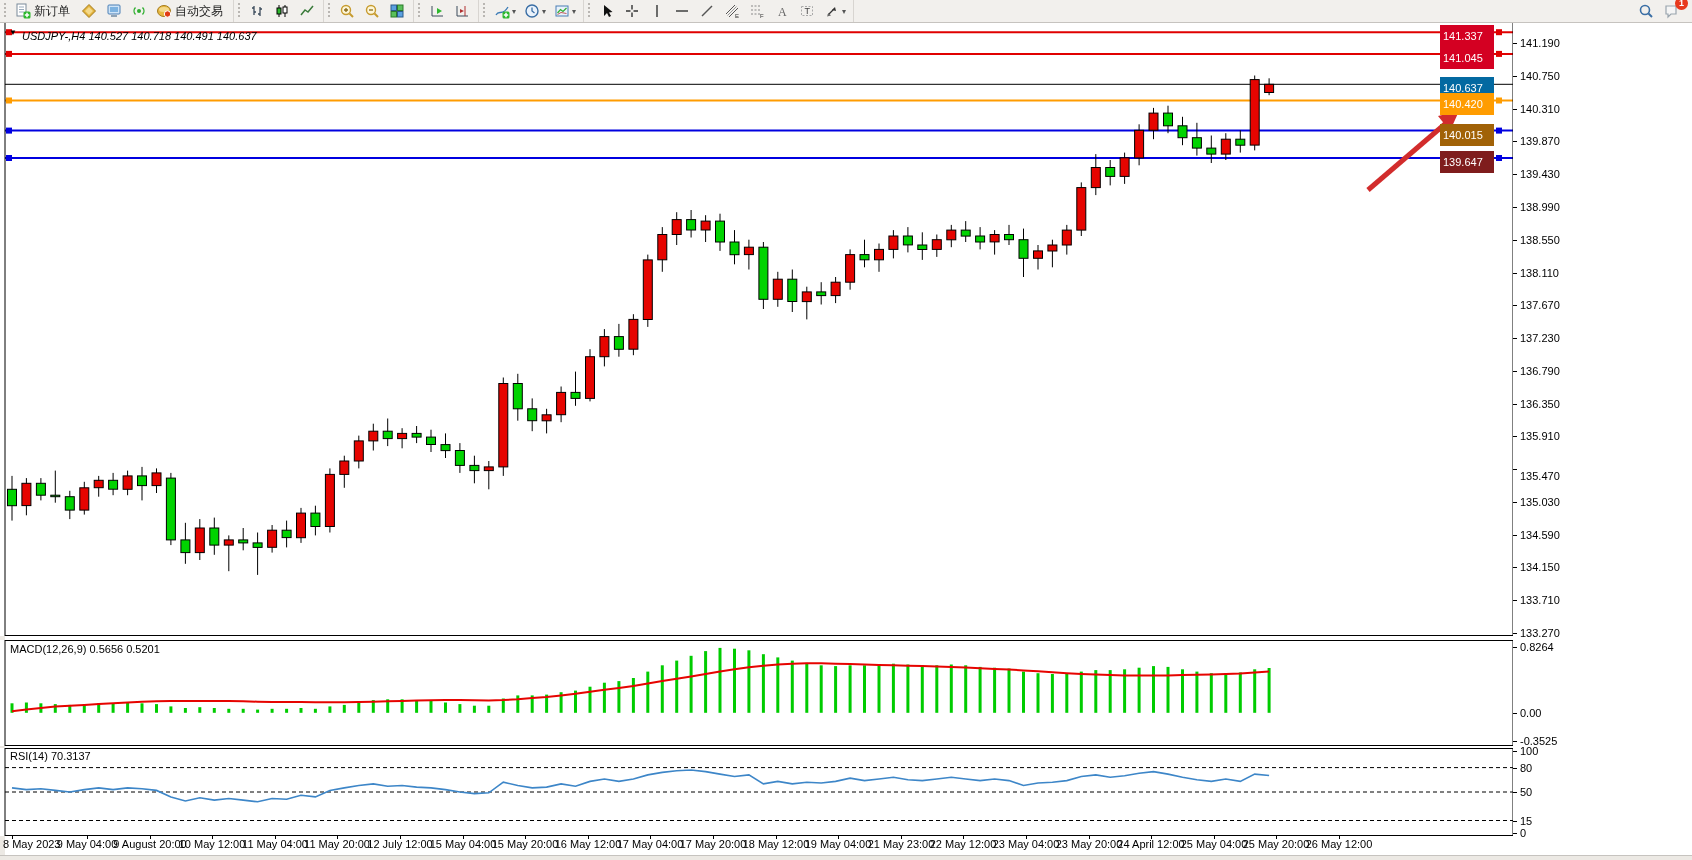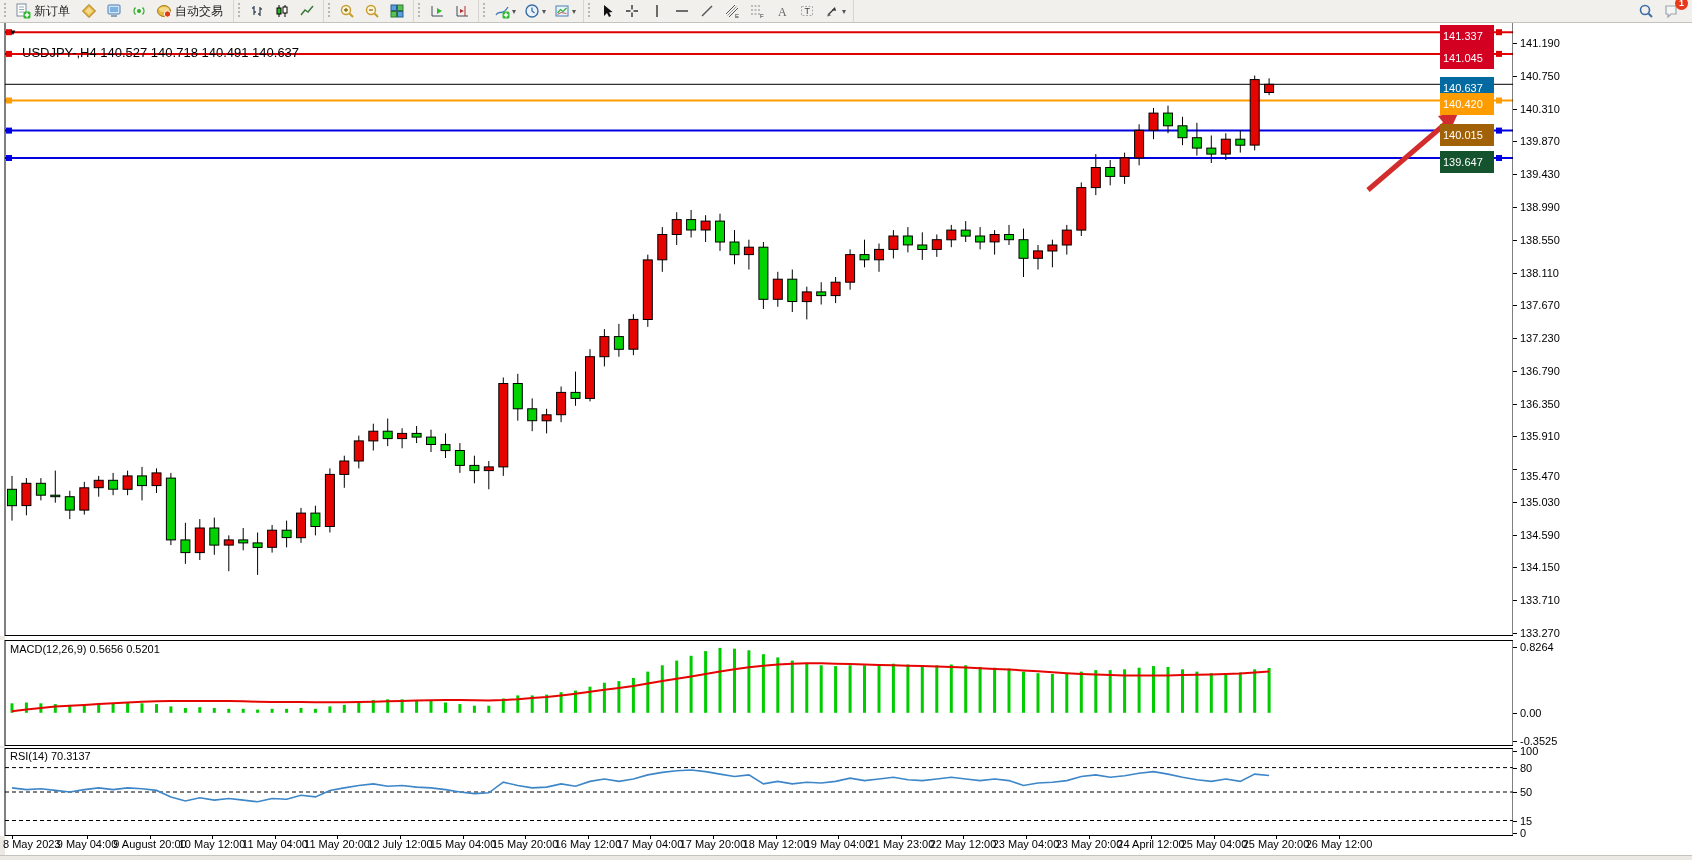--- a/index.html
+++ b/index.html
@@ -12,21 +12,21 @@
   .tbtn span.lbl{font-size:12px;color:#222;margin:0 3px 0 2px;white-space:nowrap;}
   .tbtn .dd{font-size:8px;color:#555;margin-left:1px;}
   .tfbtn{font-size:11px;color:#333;padding:2px 6px;margin:0 1px;border:1px solid transparent;border-radius:2px;}
   .tfbtn.active{background:#fdfdfc;border:1px solid #9b9894;}
   #toolbar-right{margin-left:auto;display:flex;align-items:center;padding-right:8px;}
   .badge{position:absolute;top:-4px;right:-6px;background:#e8391d;color:#fff;font-size:9px;font-weight:bold;border-radius:50%;width:13px;height:13px;line-height:13px;text-align:center;}
   
   #chartwin{position:absolute;left:0;top:23px;width:1692px;height:833px;background:#fff;}
   .panel-svg{position:absolute;left:0;}
   #leftedge{position:absolute;left:0;top:0;width:5px;height:833px;background:#ece9e4;}
-  #symbol-title{position:absolute;left:22px;top:22px;font-size:13px;color:#000;white-space:nowrap;}
+  #symbol-title{position:absolute;left:22px;top:7px;font-size:11px;color:#000;white-space:nowrap;font-style:italic;}
   #symbol-caret{position:absolute;left:9px;top:5px;font-size:8px;color:#000;}
   #macd-label{position:absolute;left:10px;top:620px;font-size:11px;color:#000;}
   #rsi-label{position:absolute;left:10px;top:727px;font-size:11px;color:#000;}
   .tick-label{position:absolute;left:1520px;font-size:11px;color:#000;white-space:nowrap;}
   .tick-mark{position:absolute;left:1513px;width:4px;height:1px;background:#000;}
   .price-badge{position:absolute;left:1440px;min-width:48px;padding:5px 3px;font-size:11px;color:#fff;text-align:left;white-space:nowrap;}
   .date-label{position:absolute;top:815px;font-size:11px;color:#000;white-space:nowrap;}
   .date-tick{position:absolute;top:812px;width:1px;height:4px;background:#000;}
   #statusbar{position:absolute;left:0;top:855px;width:1692px;height:5px;background:#ece9e4;border-top:1px solid #c6c3bf;}
 </style>
@@ -669,21 +669,21 @@
         <div class="tick-label" style="top:763px">50</div>
         <div class="tick-mark" style="top:798px"></div>
         <div class="tick-label" style="top:792px">15</div>
         <div class="tick-mark" style="top:810px"></div>
         <div class="tick-label" style="top:804px">0</div>
         <div class="price-badge" style="top:2px;background:#d40022">141.337</div>
         <div class="price-badge" style="top:24px;background:#d40022">141.045</div>
         <div class="price-badge" style="top:54px;background:#0369a1">140.637</div>
         <div class="price-badge" style="top:70px;background:#ff9c00">140.420</div>
         <div class="price-badge" style="top:101px;background:#a16207">140.015</div>
-        <div class="price-badge" style="top:128px;background:#14532d">139.647</div>
+        <div class="price-badge" style="top:128px;background:#7f1d1d">139.647</div>
       </div>
     <div id="time-axis">
         <div class="date-tick" style="left:12px"></div>
         <div class="date-label" style="left:3px">8 May 2023</div>
         <div class="date-tick" style="left:87px"></div>
         <div class="date-label" style="left:87px;transform:translateX(-50%)">9 May 04:00</div>
         <div class="date-tick" style="left:150px"></div>
         <div class="date-label" style="left:150px;transform:translateX(-50%)">9 August 20:00</div>
         <div class="date-tick" style="left:212px"></div>
         <div class="date-label" style="left:212px;transform:translateX(-50%)">10 May 12:00</div>

